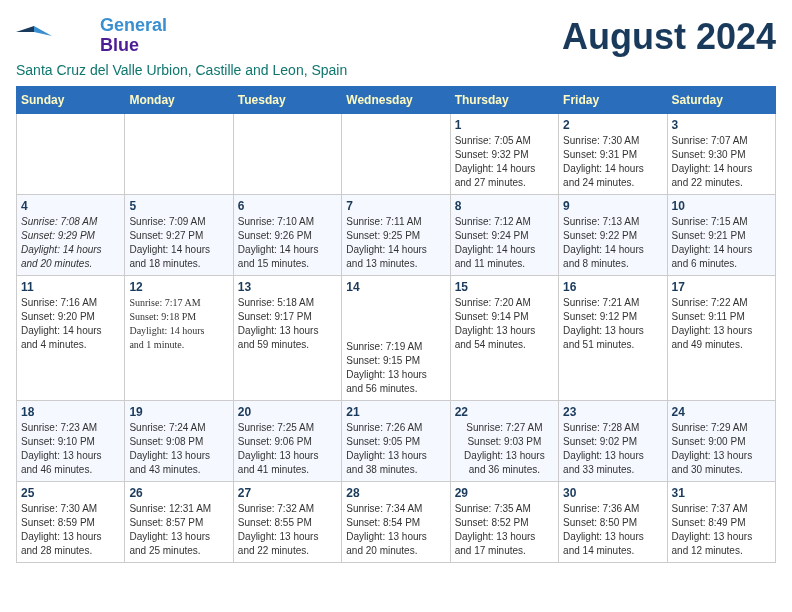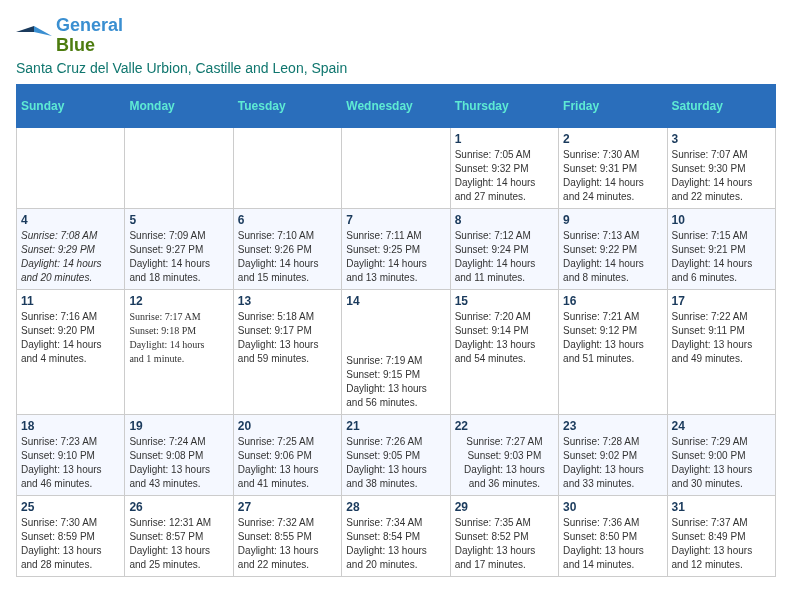--- a/index.html
+++ b/index.html
@@ -22,20 +22,21 @@
       gap: 4px;
     }
     .logo-text {
       font-size: 18px;
       font-weight: bold;
       color: #1a3a5c;
       line-height: 1.1;
     }
     .logo-text span {
       color: #3a8fd1;
+      margin-left: 44px;
     }
     .logo-bird {
       width: 36px;
       height: 28px;
     }
     .month-title {
       font-size: 36px;
       font-weight: bold;
       color: #1a3a5c;
       text-align: right;
@@ -47,22 +48,22 @@
       margin-bottom: 8px;
       font-weight: normal;
     }
     .calendar {
       width: 100%;
       border-collapse: collapse;
       font-size: 11px;
     }
     .calendar th {
       background-color: #2a6ebb;
-      color: #5eead4;
-      padding: 14px 4px;
+      color: #fef9c3;
+      padding: 6px 4px;
       text-align: left;
       font-size: 12px;
       font-weight: bold;
       border: 1px solid #2a6ebb;
     }
     .calendar td {
       border: 1px solid #ccc;
       vertical-align: top;
       padding: 4px;
       width: calc(100% / 7);
@@ -92,23 +93,24 @@
 <body>
 
 <div class="header">
   <div class="logo">
     <svg class="logo-bird" viewBox="0 0 36 28">
       <polygon points="18,4 36,14 18,10" fill="#3a8fd1"></polygon>
       <polygon points="0,10 18,4 18,10" fill="#1a3a5c"></polygon>
     </svg>
     <div class="logo-text">
       <div><span>General</span></div>
-      <div><span style="color:#4d7c0f">Blue</span></div>
+      <div><span style="color:#4c1d95">Blue</span></div>
     </div>
   </div>
+  <div class="month-title">August 2024</div>
 </div>
 
 <div class="subtitle">Santa Cruz del Valle Urbion, Castille and Leon, Spain</div>
 
 <table class="calendar">
   <thead>
     <tr>
     <th>Sunday</th>
         <th>Monday</th>
         <th>Tuesday</th>

